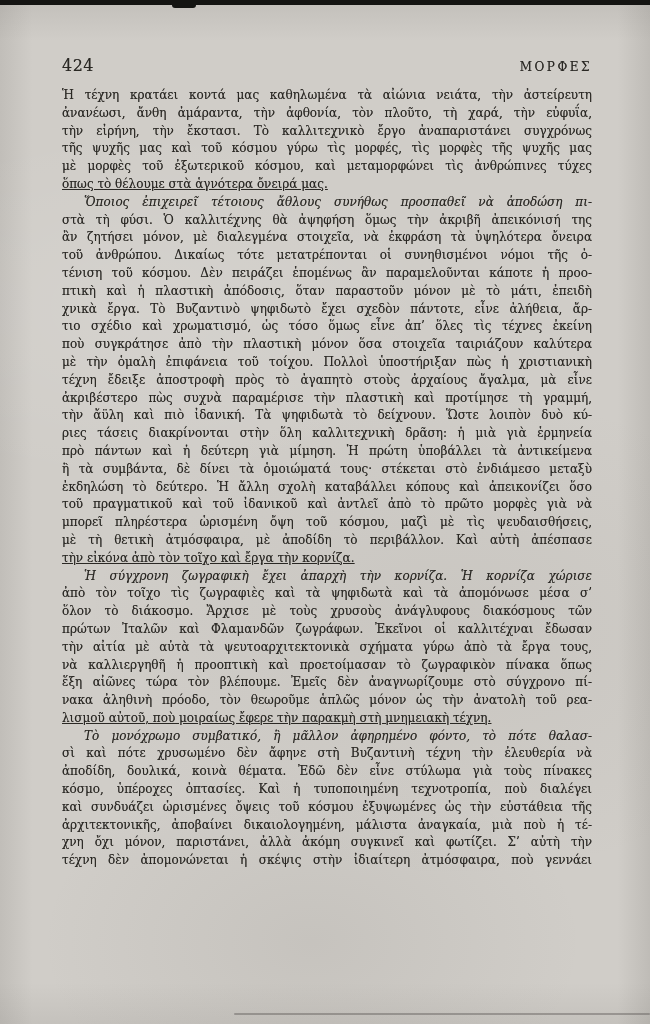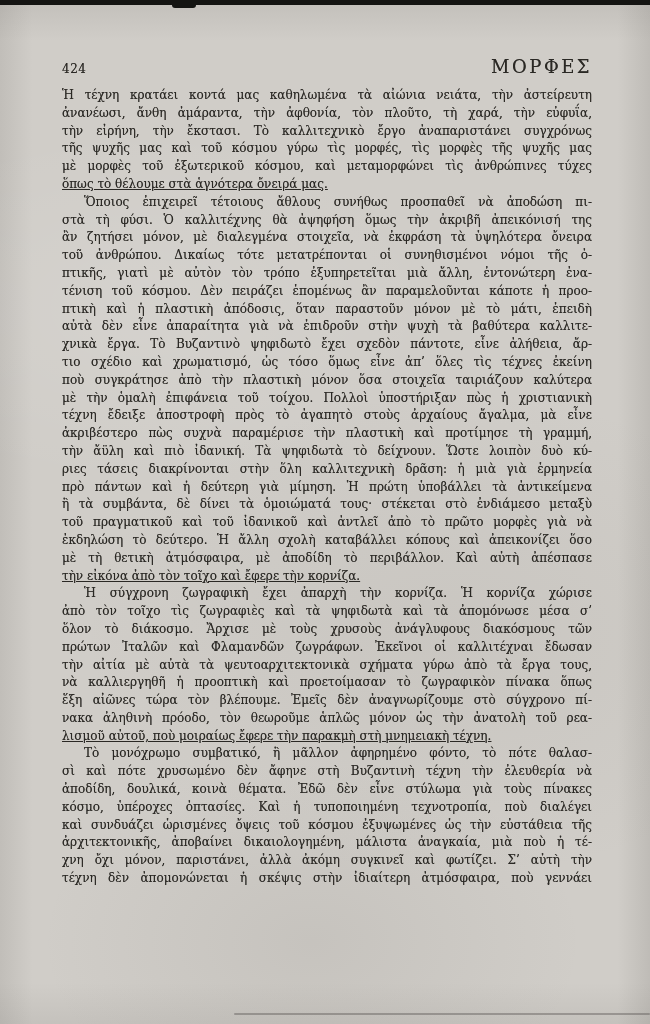--- a/index.html
+++ b/index.html
@@ -49,46 +49,46 @@
   .page-header {
     position: absolute;
     top: 56px;
     left: 62px;
     width: 530px;
     display: flex;
     justify-content: space-between;
     align-items: baseline;
   }
   .page-number {
-    font-size: 12px;
+    font-size: 16px;
     letter-spacing: 0.5px;
     font-weight: 500;
     text-shadow: 0 0 0.6px rgba(42,40,36,0.55);
   }
   .running-title {
-    font-size: 18px;
+    font-size: 12px;
     letter-spacing: 2.5px;
     text-shadow: 0 0 0.6px rgba(42,40,36,0.55);
   }
   .text-block {
     position: absolute;
     top: 87px;
     left: 62px;
     width: 530px;
     font-size: 12px;
     line-height: 17.8px;
     text-shadow: 0 0 0.6px rgba(42,40,36,0.5);
   }
   .para { margin: 0; }
   .line {
     text-align: justify;
     text-align-last: justify;
     height: 17.8px;
   }
-  .para.indent .line:first-child { text-indent: 22px; }
+  .para.indent .line:first-child { text-indent: 22px; font-style: italic; }
   .para.last-left .line:last-child { text-align-last: left; text-decoration: underline; }
 </style>
 </head>
 <body>
 
 <div class="page">
   <div class="scan-top-edge"></div>
 
   <header class="page-header">
     <span class="page-number">424</span>
@@ -102,38 +102,37 @@
         <div class="line">τὴν εἰρήνη, τὴν ἔκστασι. Τὸ καλλιτεχνικὸ ἔργο ἀναπαριστάνει συγχρόνως</div>
         <div class="line">τῆς ψυχῆς μας καὶ τοῦ κόσμου γύρω τὶς μορφές, τὶς μορφὲς τῆς ψυχῆς μας</div>
         <div class="line">μὲ μορφὲς τοῦ ἐξωτερικοῦ κόσμου, καὶ μεταμορφώνει τὶς ἀνθρώπινες τύχες</div>
         <div class="line">ὅπως τὸ θέλουμε στὰ ἁγνότερα ὄνειρά μας.</div>
       </div>
       <div class="para indent last-left">
         <div class="line">Ὅποιος ἐπιχειρεῖ τέτοιους ἄθλους συνήθως προσπαθεῖ νὰ ἀποδώση πι-</div>
         <div class="line">στὰ τὴ φύσι. Ὁ καλλιτέχνης θὰ ἀψηφήση ὅμως τὴν ἀκριβῆ ἀπεικόνισή της</div>
         <div class="line">ἂν ζητήσει μόνον, μὲ διαλεγμένα στοιχεῖα, νὰ ἐκφράση τὰ ὑψηλότερα ὄνειρα</div>
         <div class="line">τοῦ ἀνθρώπου. Δικαίως τότε μετατρέπονται οἱ συνηθισμένοι νόμοι τῆς ὀ-</div>
-        <div class="line">πτικῆς, γιατὶ μὲ αὐτὸν τὸν τρόπο ἐξυπηρετεῖται μιὰ ἄλλη, ἐντονώτερη ἐνα-</div>
         <div class="line">τένιση τοῦ κόσμου. Δὲν πειράζει ἑπομένως ἂν παραμελοῦνται κάποτε ἡ προο-</div>
         <div class="line">πτικὴ καὶ ἡ πλαστικὴ ἀπόδοσις, ὅταν παραστοῦν μόνον μὲ τὸ μάτι, ἐπειδὴ</div>
-        <div class="line">αὐτὰ δὲν εἶνε ἀπαραίτητα γιὰ νὰ ἐπιδροῦν στὴν ψυχὴ τὰ βαθύτερα καλλιτε-</div>
         <div class="line">χνικὰ ἔργα. Τὸ Βυζαντινὸ ψηφιδωτὸ ἔχει σχεδὸν πάντοτε, εἶνε ἀλήθεια, ἄρ-</div>
         <div class="line">τιο σχέδιο καὶ χρωματισμό, ὡς τόσο ὅμως εἶνε ἀπ’ ὅλες τὶς τέχνες ἐκείνη</div>
         <div class="line">ποὺ συγκράτησε ἀπὸ τὴν πλαστικὴ μόνον ὅσα στοιχεῖα ταιριάζουν καλύτερα</div>
         <div class="line">μὲ τὴν ὁμαλὴ ἐπιφάνεια τοῦ τοίχου. Πολλοὶ ὑποστήριξαν πὼς ἡ χριστιανικὴ</div>
         <div class="line">τέχνη ἔδειξε ἀποστροφὴ πρὸς τὸ ἀγαπητὸ στοὺς ἀρχαίους ἄγαλμα, μὰ εἶνε</div>
         <div class="line">ἀκριβέστερο πὼς συχνὰ παραμέρισε τὴν πλαστικὴ καὶ προτίμησε τὴ γραμμή,</div>
         <div class="line">τὴν ἄϋλη καὶ πιὸ ἰδανική. Τὰ ψηφιδωτὰ τὸ δείχνουν. Ὥστε λοιπὸν δυὸ κύ-</div>
         <div class="line">ριες τάσεις διακρίνονται στὴν ὅλη καλλιτεχνικὴ δρᾶση: ἡ μιὰ γιὰ ἑρμηνεία</div>
         <div class="line">πρὸ πάντων καὶ ἡ δεύτερη γιὰ μίμηση. Ἡ πρώτη ὑποβάλλει τὰ ἀντικείμενα</div>
         <div class="line">ἢ τὰ συμβάντα, δὲ δίνει τὰ ὁμοιώματά τους· στέκεται στὸ ἐνδιάμεσο μεταξὺ</div>
+        <div class="line">ἐκδηλώση τὸ δεύτερο. Ἡ ἄλλη σχολὴ καταβάλλει κόπους καὶ ἀπεικονίζει ὅσο</div>
         <div class="line">τοῦ πραγματικοῦ καὶ τοῦ ἰδανικοῦ καὶ ἀντλεῖ ἀπὸ τὸ πρῶτο μορφὲς γιὰ νὰ</div>
-        <div class="line">ἐκδηλώση τὸ δεύτερο. Ἡ ἄλλη σχολὴ καταβάλλει κόπους καὶ ἀπεικονίζει ὅσο</div>
+        <div class="line">μπορεῖ πληρέστερα ὡρισμένη ὄψη τοῦ κόσμου, μαζὶ μὲ τὶς ψευδαισθήσεις,</div>
         <div class="line">μὲ τὴ θετικὴ ἀτμόσφαιρα, μὲ ἀποδίδη τὸ περιβάλλον. Καὶ αὐτὴ ἀπέσπασε</div>
-        <div class="line">τὴν εἰκόνα ἀπὸ τὸν τοῖχο καὶ ἔφερε τὴν κορνίζα.</div>
+        <div class="line">τὴν εἰκόνα ἀπὸ τὸν τοῖχο καὶ ἔργα τὴν κορνίζα.</div>
       </div>
       <div class="para indent last-left">
         <div class="line">Ἡ σύγχρονη ζωγραφικὴ ἔχει ἀπαρχὴ τὴν κορνίζα. Ἡ κορνίζα χώρισε</div>
         <div class="line">ἀπὸ τὸν τοῖχο τὶς ζωγραφιὲς καὶ τὰ ψηφιδωτὰ καὶ τὰ ἀπομόνωσε μέσα σ’</div>
         <div class="line">ὅλον τὸ διάκοσμο. Ἄρχισε μὲ τοὺς χρυσοὺς ἀνάγλυφους διακόσμους τῶν</div>
         <div class="line">πρώτων Ἰταλῶν καὶ Φλαμανδῶν ζωγράφων. Ἐκεῖνοι οἱ καλλιτέχναι ἔδωσαν</div>
         <div class="line">τὴν αἰτία μὲ αὐτὰ τὰ ψευτοαρχιτεκτονικὰ σχήματα γύρω ἀπὸ τὰ ἔργα τους,</div>
         <div class="line">νὰ καλλιεργηθῆ ἡ προοπτικὴ καὶ προετοίμασαν τὸ ζωγραφικὸν πίνακα ὅπως</div>
         <div class="line">ἕξη αἰῶνες τώρα τὸν βλέπουμε. Ἐμεῖς δὲν ἀναγνωρίζουμε στὸ σύγχρονο πί-</div>
         <div class="line">νακα ἀληθινὴ πρόοδο, τὸν θεωροῦμε ἁπλῶς μόνον ὡς τὴν ἀνατολὴ τοῦ ρεα-</div>

